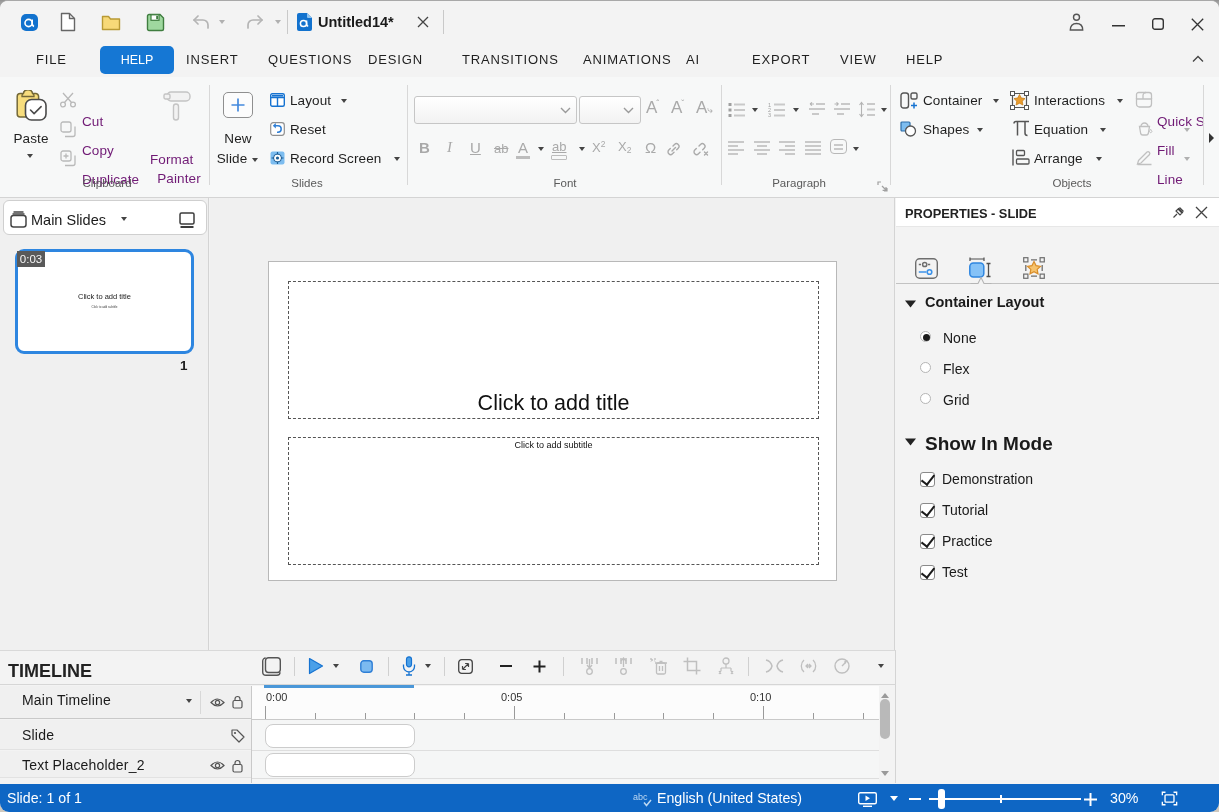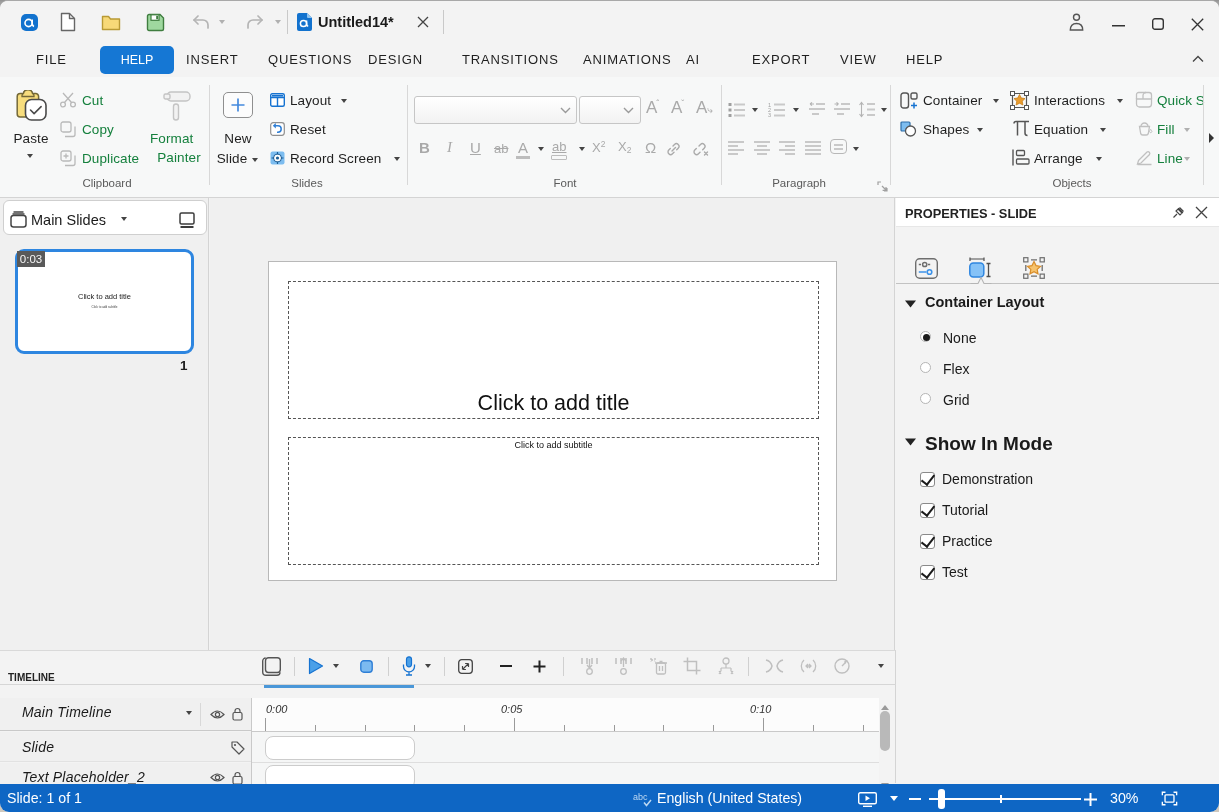--- a/index.html
+++ b/index.html
@@ -20,21 +20,21 @@
 
 #menubar { position:absolute; left:0; top:42px; width:1219px; height:34px; background:#f3f3f3; }
 .menu { position:absolute; top:0; height:34px; line-height:34px; font-size:13px; color:#1f1f1f; letter-spacing:0.85px; }
 #home-tab { position:absolute; left:100px; top:3px; width:74px; height:28px; background:#1577d4; border-radius:5px; color:#fff; text-align:center; line-height:28px; font-size:12.5px; }
 
 
 #ribbon { position:absolute; left:0; top:76px; width:1219px; height:121px; background:#f7f8f8; border-bottom:1px solid #d4d4d4; }
 .rsep { position:absolute; top:8px; width:1px; height:100px; background:#d8d8d8; }
 .rlabel { position:absolute; top:100px; font-size:11.5px; color:#5a5a5a; text-align:center; }
 .rtext { font-size:13.5px; color:#1f1f1f; letter-spacing:0.1px; }
-.gray { color:#15803d; }
+.gray { color:#701a75;margin-top:21px; }
 .caret { display:inline-block; width:0; height:0; border-left:3.5px solid transparent; border-right:3.5px solid transparent; border-top:4px solid #444; vertical-align:middle; }
 .caret.g { border-top-color:#b0b0b0; }
 .combo { background:linear-gradient(#fff,#f2f2f2); border:1px solid #c6c6c6; border-radius:3px; }
 .fbig { font-size:17px; color:#a9a9a9; }
 .fsup { font-size:9px; vertical-align:7px; margin-left:-1px; }
 .fmt { font-size:15px; color:#a9a9a9; }
 .fmt2 { font-size:13px; color:#a9a9a9; }
 .fsup2 { font-size:8.5px; vertical-align:5px; }
 .fsub2 { font-size:8.5px; vertical-align:-2px; }
 
@@ -56,21 +56,21 @@
 .radio { width:11px; height:11px; border:1.5px solid #b5b5b5; border-radius:50%; background:#fff; }
 .radio.sel { border-color:#b5b5b5; }
 .radio.sel::after { content:""; position:absolute; left:2px; top:2px; width:7px; height:7px; border-radius:50%; background:#1a1a1a; }
 .check { width:15px; height:15px; border:1px solid #8a8a8a; border-radius:3px; background:#fff; }
 .check::after { content:""; position:absolute; left:3px; top:-1px; width:6px; height:11px; border:solid #1a1a1a; border-width:0 2.2px 2.2px 0; transform:rotate(38deg); }
 .plabel { font-size:14px; color:#1a1a1a; line-height:15px; }
 
 
 #timeline { position:absolute; left:0; top:649px; width:896px; height:133px; background:#f3f3f3; border-right:1px solid #d4d4d4; border-top:1px solid #d9d9d9; }
 #tl-hdr { position:absolute; left:0; top:0; width:896px; height:34px; border-bottom:1px solid #d6d6d6; }
-#tl-body { position:absolute; left:0; top:47px; width:1020px; height:97px;font-style:italic; }
+#tl-body { position:absolute; left:0; top:35px; width:1020px; height:97px; }
 .tl-row { position:absolute; left:0; width:251px; border-bottom:1px solid #e2e2e2; background:#f0f0f0; }
 .tsep { position:absolute; top:6px; width:1px; height:19px; background:#d0d0d0; }
 .tgrey {}
 .bar { width:150px; height:24px; background:#fff; border:1px solid #cccccc; border-radius:8px; }
 .tick { position:absolute; width:1px; background:#9a9a9a; }
 
 
 #statusbar { position:absolute; left:0; top:783px; width:1219px; height:29px; background:#0e66c4; color:#fff; font-size:14.2px; }
 </style>
 </head>
@@ -525,21 +525,21 @@
     <div class="check abs" style="left:24px; top:305px;"></div>
     <div class="abs plabel" style="left:46px; top:305px;">Tutorial</div>
     <div class="check abs" style="left:24px; top:336px;"></div>
     <div class="abs plabel" style="left:46px; top:336px;">Practice</div>
     <div class="check abs" style="left:24px; top:367px;"></div>
     <div class="abs plabel" style="left:46px; top:367px;">Test</div>
   </div>
 
   <div id="timeline">
     <div id="tl-hdr">
-      <div class="abs" style="left:8px; top:21px; font-size:10px; font-weight:bold; color:#222;">TIMELINE</div>
+      <div class="abs" style="left:8px; top:10px; font-size:18px; font-weight:bold; color:#222;">TIMELINE</div>
       <svg class="abs" style="left:262px; top:6px;" width="19" height="19" viewBox="0 0 19 19">
         <rect x="3.5" y="0.7" width="14.8" height="14.8" rx="3" fill="none" stroke="#555" stroke-width="1.4"></rect>
         <path d="M0.7 4 a3 3 0 0 1 3-3 M0.7 4 V15 a3.3 3.3 0 0 0 3.3 3.3 H15 a3 3 0 0 0 3-3" fill="none" stroke="#555" stroke-width="1.4"></path>
       </svg>
       <div class="tsep" style="left:294px;"></div>
       <svg class="abs" style="left:308px; top:6px;" width="16" height="18" viewBox="0 0 16 18">
         <path d="M1.5 1.5 L14.5 9 L1.5 16.5 z" fill="#4ba0e8" stroke="#1673d1" stroke-width="1.2" stroke-linejoin="round"></path>
       </svg>
       <div class="caret abs" style="left:333px; top:13px;"></div>
       <svg class="abs" style="left:360px; top:9px;" width="13" height="13" viewBox="0 0 13 13">

